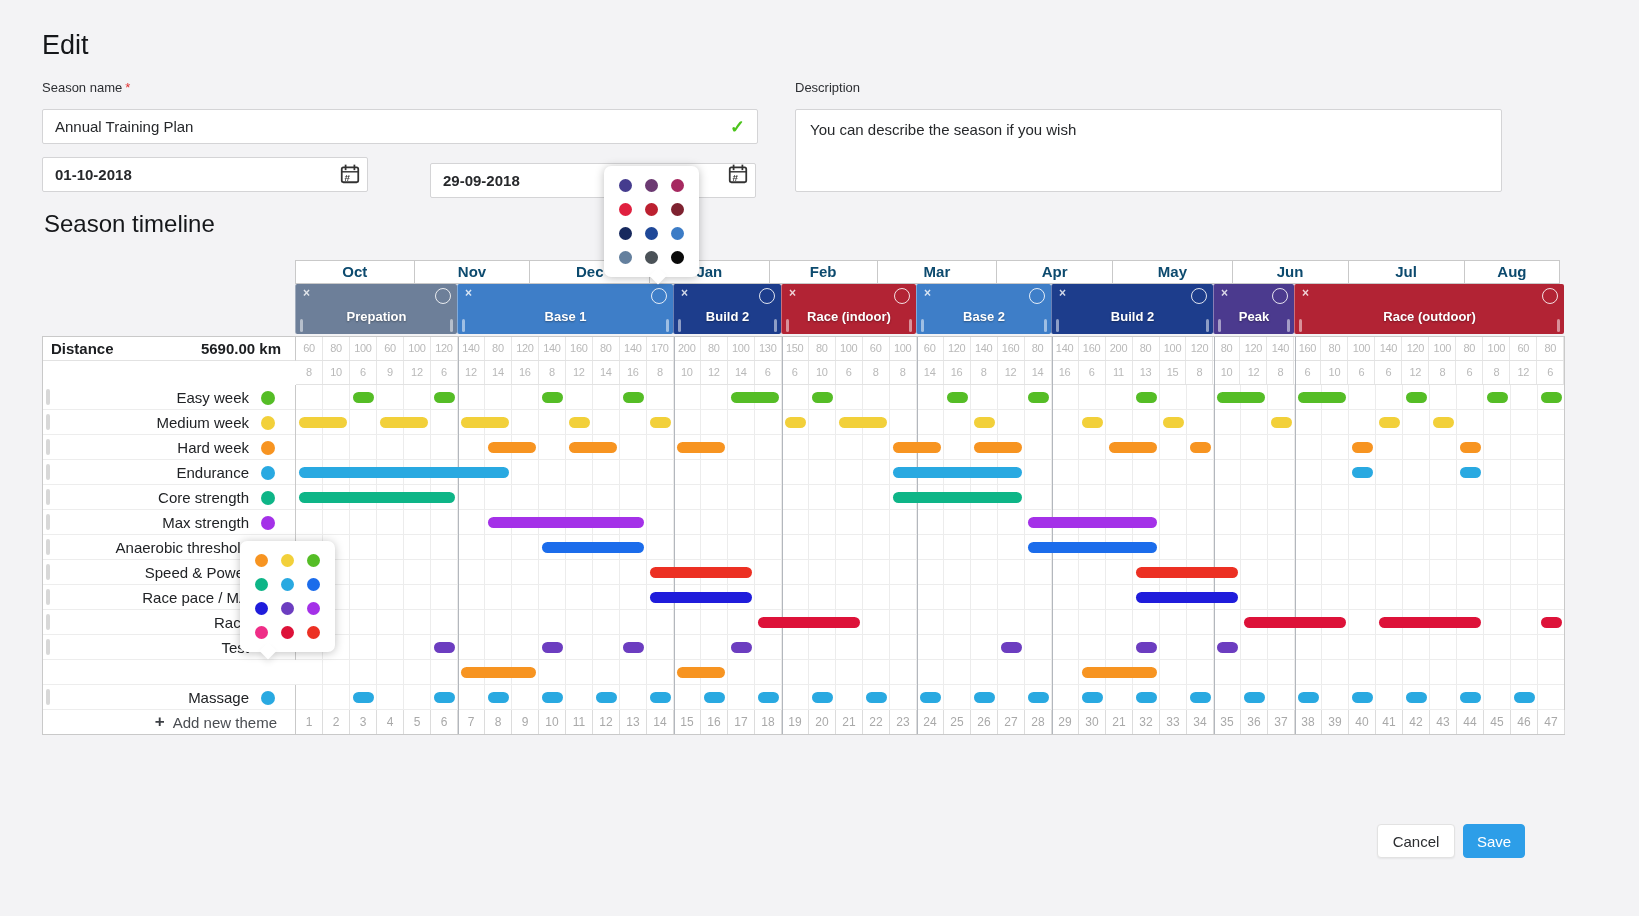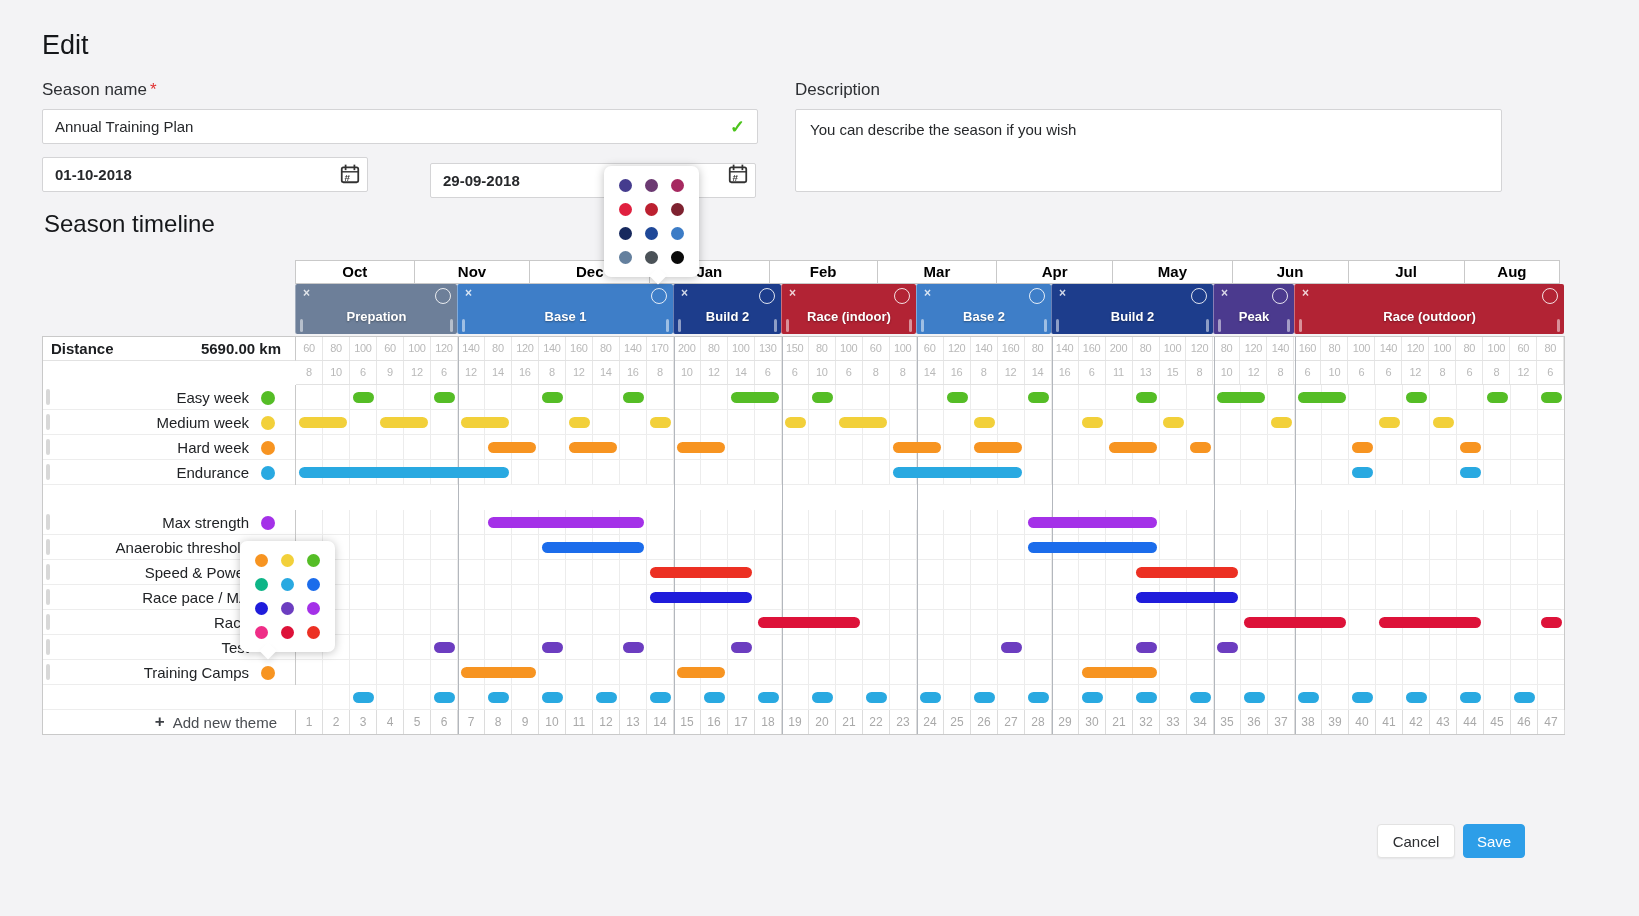--- a/index.html
+++ b/index.html
@@ -1,34 +1,34 @@
 <!DOCTYPE html>
 <html><head>
 <meta charset="utf-8">
 <style>
   html,body{margin:0;padding:0;background:#f3f3f5;font-family:"Liberation Sans",sans-serif;}
   .page{position:relative;width:1639px;height:916px;overflow:hidden;background:#f3f3f5;margin-top:16px;}
 
   .h-edit{position:absolute;left:42px;top:14px;font-size:27px;color:#15171a;}
-  .field-label{position:absolute;font-size:17px;color:#2d2f33;}
+  .field-label{position:absolute;font-size:13px;color:#2d2f33;}
   .req{color:#e03131;margin-left:3px;}
 
   .tb{position:absolute;background:#fff;border:1px solid #d4d4d6;border-radius:2px;box-sizing:border-box;
       font-size:15px;color:#26282b;padding:0 12px;font-family:"Liberation Sans",sans-serif;outline:none;}
   .tb.date{font-weight:bold;}
   .valid-check{position:absolute;font-size:18px;font-weight:bold;color:#4cc41c;}
   .cal-icon{position:absolute;width:22px;height:22px;cursor:pointer;}
   textarea.tb{padding:10px 14px;resize:none;line-height:20px;}
 
   .h-timeline{position:absolute;left:44px;top:194px;font-size:24px;color:#15171a;}
 
   .timeline{position:absolute;left:42px;top:244px;width:1525px;height:475px;}
   #months{position:absolute;left:253px;top:0;width:1269px;height:24px;display:flex;}
   .month{box-sizing:border-box;border:1px solid #c9c9c9;border-left:none;background:#fff;font-weight:bold;
-         font-size:15px;color:#000000;text-align:center;line-height:22px;overflow:hidden;}
+         font-size:15px;color:#0c4a6e;text-align:center;line-height:22px;overflow:hidden;}
   .month:first-child{border-left:1px solid #c9c9c9;}
   #phases{position:absolute;left:253px;top:24px;width:1269px;height:50px;}
   .phase{position:absolute;top:0;height:50px;box-sizing:border-box;border-left:1px solid rgba(255,255,255,.35);
          border-radius:2px;cursor:move;}
   .phase-x{position:absolute;left:7px;top:2px;color:rgba(255,255,255,.8);font-size:12px;font-weight:bold;cursor:pointer;}
   .phase-circle{position:absolute;right:6px;top:4px;width:14px;height:14px;border:1px solid rgba(255,255,255,.85);
                 border-radius:50%;cursor:pointer;}
   .phase-name{position:absolute;left:0;right:0;top:25px;text-align:center;color:#fff;font-weight:bold;font-size:13px;
               text-shadow:0 1px 2px rgba(0,0,0,.35);white-space:nowrap;overflow:hidden;}
   .phase-tick{position:absolute;bottom:2px;width:3px;height:13px;background:rgba(255,255,255,.5);border-radius:1.5px;}
@@ -357,20 +357,31 @@
             <span class="txt">Endurance</span>
             <div class="tdot" style="background: rgb(41, 169, 225);"></div>
           </div>
           <div class="tgrid">
             <div class="pill" style="left: 3px; width: 210px; background: rgb(41, 169, 225);"></div>
             <div class="pill" style="left: 597px; width: 129px; background: rgb(41, 169, 225);"></div>
             <div class="pill" style="left: 1056px; width: 21px; background: rgb(41, 169, 225);"></div>
             <div class="pill" style="left: 1164px; width: 21px; background: rgb(41, 169, 225);"></div>
           </div>
         </div>
+        <div class="trow" style="top: 148px;">
+          <div class="tlabel">
+            <div class="thandle"></div>
+            <span class="txt">Core strength</span>
+            <div class="tdot" style="background: rgb(14, 181, 135);"></div>
+          </div>
+          <div class="tgrid">
+            <div class="pill" style="left: 3px; width: 156px; background: rgb(14, 181, 135);"></div>
+            <div class="pill" style="left: 597px; width: 129px; background: rgb(14, 181, 135);"></div>
+          </div>
+        </div>
         <div class="trow" style="top: 173px;">
           <div class="tlabel">
             <div class="thandle"></div>
             <span class="txt">Max strength</span>
             <div class="tdot" style="background: rgb(164, 49, 232);"></div>
           </div>
           <div class="tgrid">
             <div class="pill" style="left: 192px; width: 156px; background: rgb(164, 49, 232);"></div>
             <div class="pill" style="left: 732px; width: 129px; background: rgb(164, 49, 232);"></div>
           </div>
@@ -431,32 +442,32 @@
             <div class="pill" style="left: 138px; width: 21px; background: rgb(108, 61, 192);"></div>
             <div class="pill" style="left: 246px; width: 21px; background: rgb(108, 61, 192);"></div>
             <div class="pill" style="left: 327px; width: 21px; background: rgb(108, 61, 192);"></div>
             <div class="pill" style="left: 435px; width: 21px; background: rgb(108, 61, 192);"></div>
             <div class="pill" style="left: 705px; width: 21px; background: rgb(108, 61, 192);"></div>
             <div class="pill" style="left: 840px; width: 21px; background: rgb(108, 61, 192);"></div>
             <div class="pill" style="left: 921px; width: 21px; background: rgb(108, 61, 192);"></div>
           </div>
         </div>
         <div class="trow" style="top: 323px;">
-          <div class="tlabel">
-            <div class="thandle"></div>
-            <span class="txt">Training Camps</span>
-            <div class="tdot" style="background: rgb(247, 148, 33);"></div>
-          </div>
           <div class="tgrid">
             <div class="pill" style="left: 165px; width: 75px; background: rgb(247, 148, 33);"></div>
             <div class="pill" style="left: 381px; width: 48px; background: rgb(247, 148, 33);"></div>
             <div class="pill" style="left: 786px; width: 75px; background: rgb(247, 148, 33);"></div>
           </div>
         </div>
         <div class="trow" style="top: 348px;">
+          <div class="tlabel">
+            <div class="thandle"></div>
+            <span class="txt">Massage</span>
+            <div class="tdot" style="background: rgb(41, 169, 225);"></div>
+          </div>
           <div class="tgrid">
             <div class="pill" style="left: 57px; width: 21px; background: rgb(41, 169, 225);"></div>
             <div class="pill" style="left: 138px; width: 21px; background: rgb(41, 169, 225);"></div>
             <div class="pill" style="left: 192px; width: 21px; background: rgb(41, 169, 225);"></div>
             <div class="pill" style="left: 246px; width: 21px; background: rgb(41, 169, 225);"></div>
             <div class="pill" style="left: 300px; width: 21px; background: rgb(41, 169, 225);"></div>
             <div class="pill" style="left: 354px; width: 21px; background: rgb(41, 169, 225);"></div>
             <div class="pill" style="left: 408px; width: 21px; background: rgb(41, 169, 225);"></div>
             <div class="pill" style="left: 462px; width: 21px; background: rgb(41, 169, 225);"></div>
             <div class="pill" style="left: 516px; width: 21px; background: rgb(41, 169, 225);"></div>

